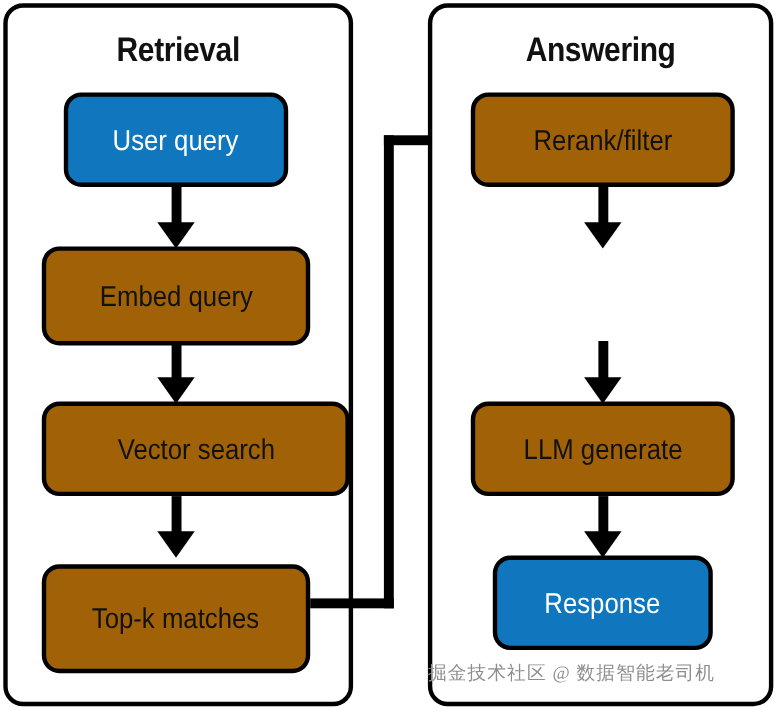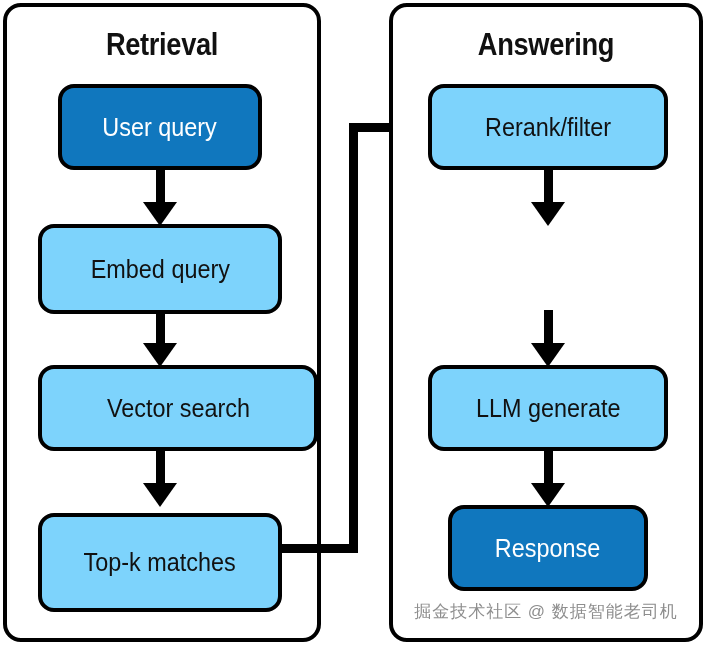--- a/index.html
+++ b/index.html
@@ -47,21 +47,21 @@
 
   
   .node {
     position: absolute;
     box-sizing: border-box;
     border: 4px solid #000000;
     border-radius: 16px;
     display: flex;
     align-items: center;
     justify-content: center;
-    background: #7dd3fc;
+    background: #a16207;
     color: #111111;
     font-family: "Liberation Sans", sans-serif;
     font-size: 26px;
     font-weight: normal;
     white-space: nowrap;
   }
   .node > span {
     transform: scaleX(0.9);
     display: inline-block;
   }
@@ -130,22 +130,22 @@
   #link-v1   { left: 349px; top: 123px; height: 430px; }
   #link-h2   { left: 349px; top: 123px; width: 58px; }
   #link-head { left: 403px; top: 110px; }
 
   
   #watermark {
     position: absolute;
     left: 389px;
     top: 600px;
     width: 314px;
-    text-align: center;
-    font-family: Liberation Sans, sans-serif;
+    text-align: left;
+    font-family: Liberation Serif, serif;
     font-size: 17px;
     color: #8e8e8e;
     letter-spacing: 1px;
     white-space: nowrap;
   }
 </style>
 </head>
 <body>
 
 <div id="canvas">

